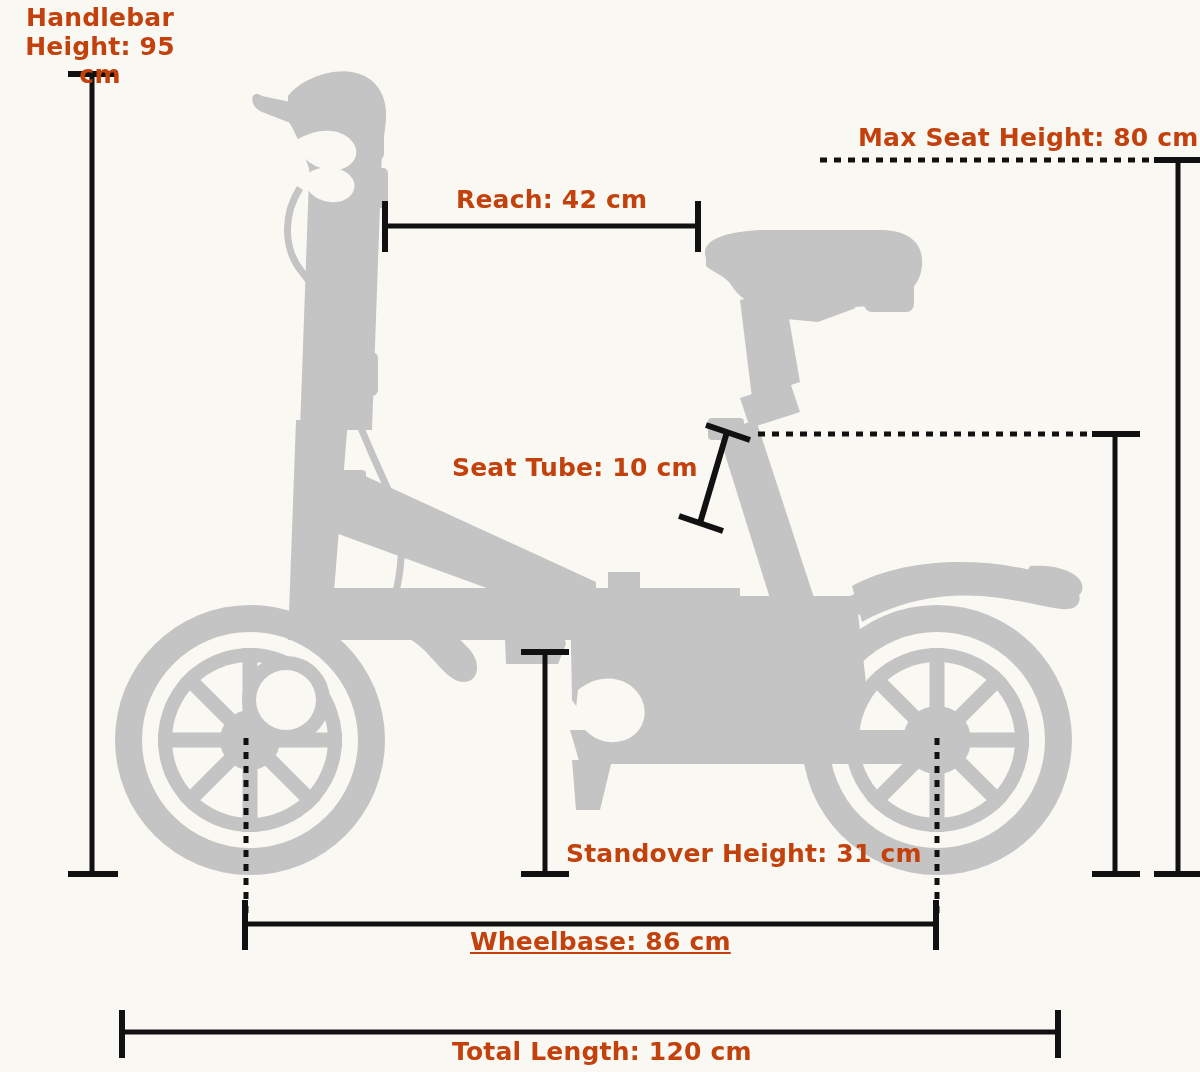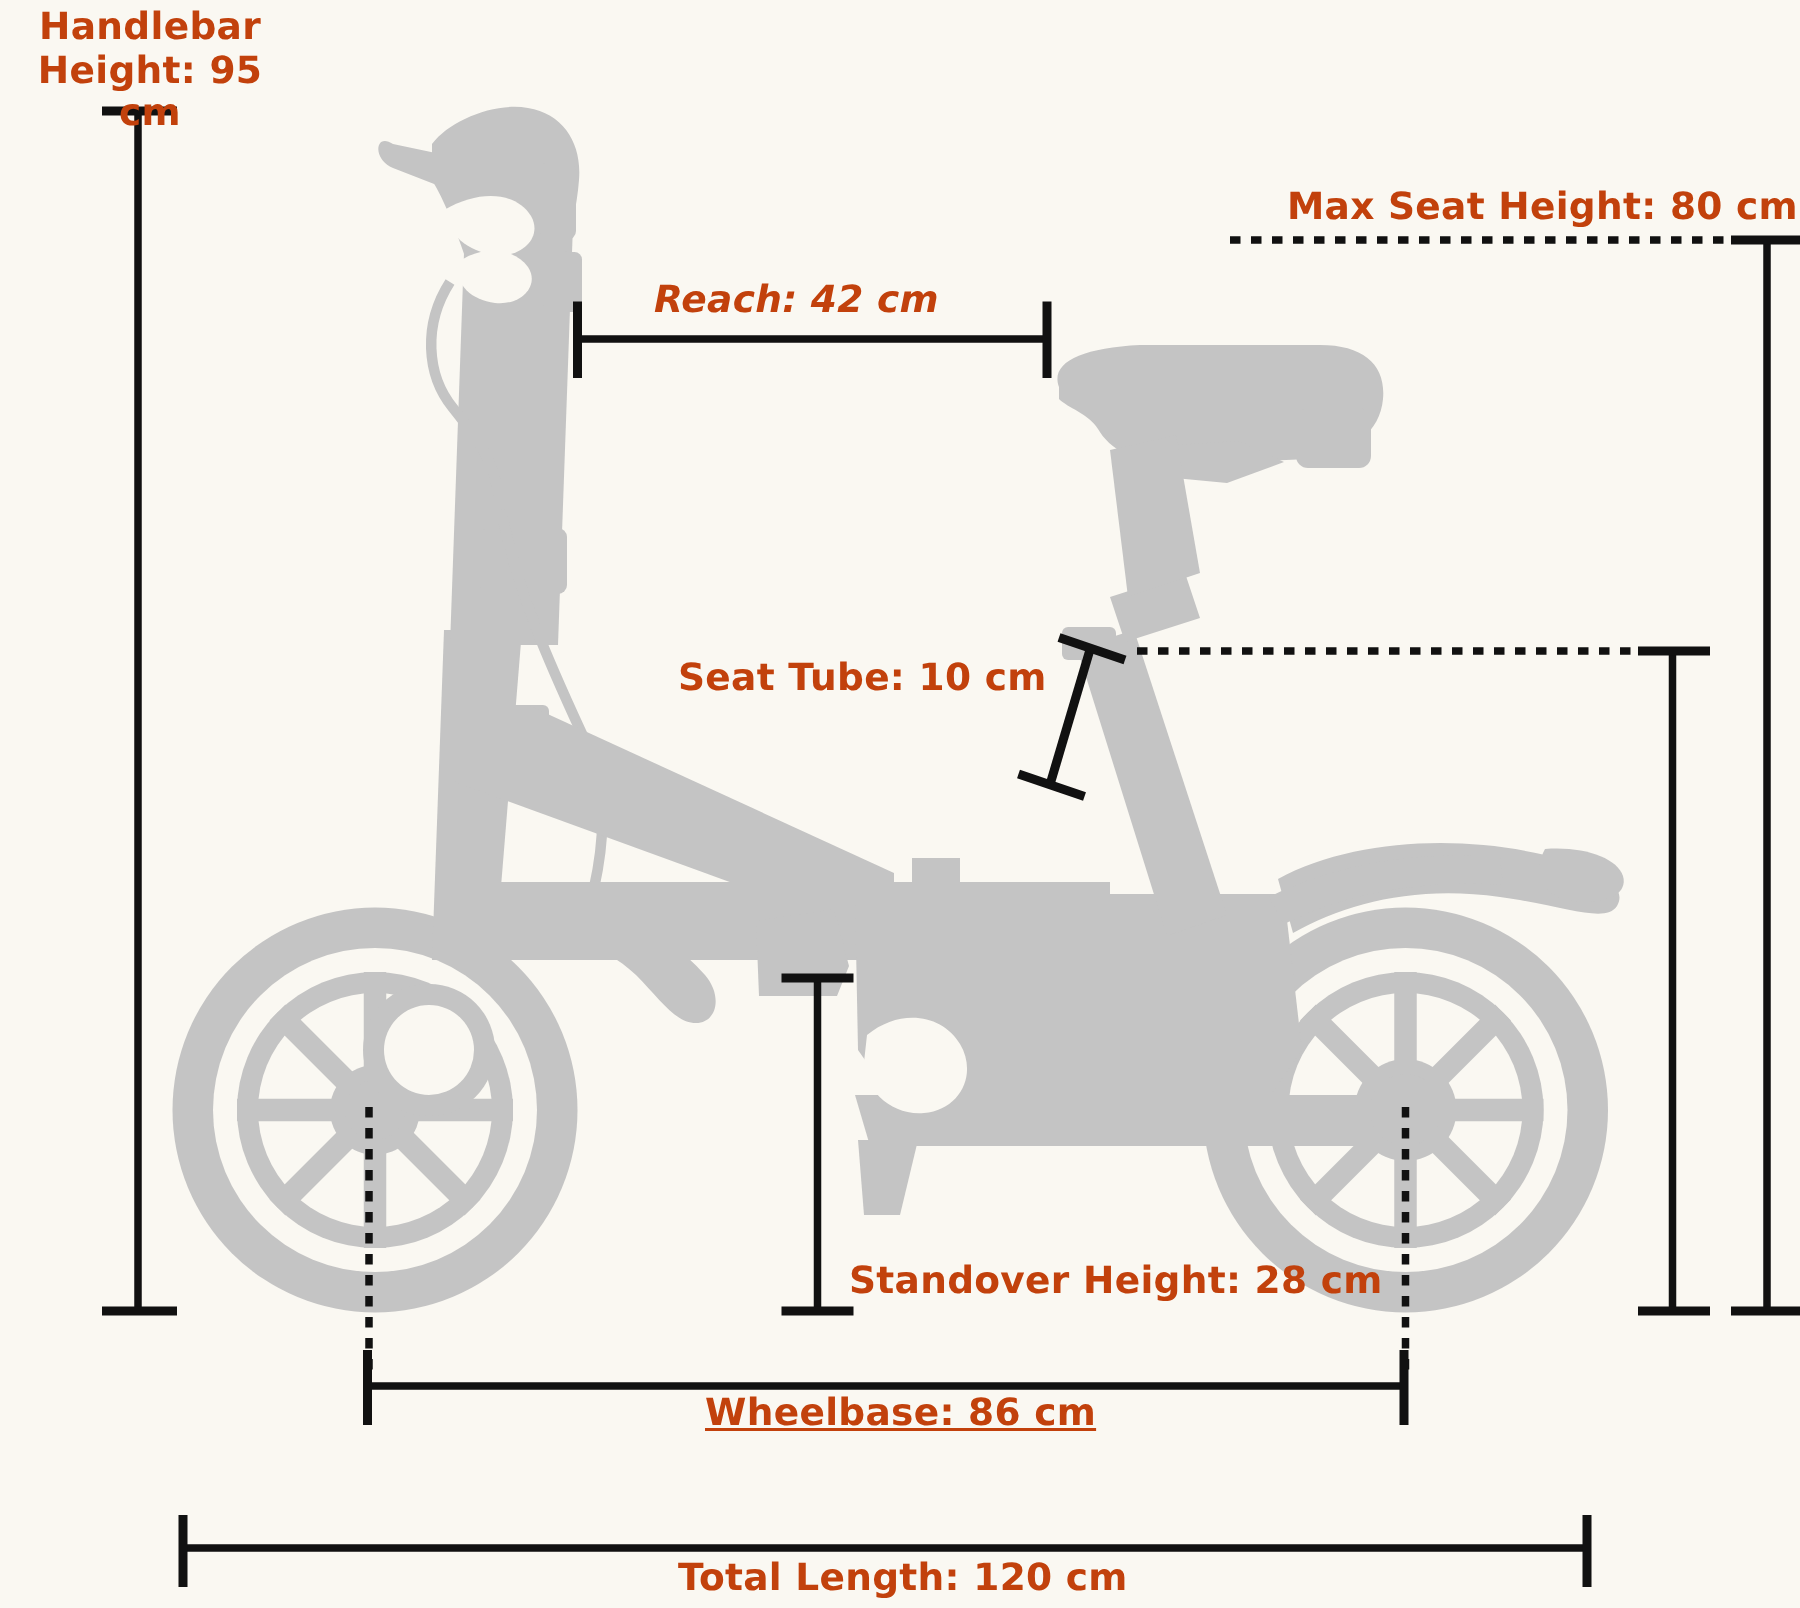--- a/index.html
+++ b/index.html
@@ -36,23 +36,23 @@
     font-family: "DejaVu Sans", "Liberation Sans", sans-serif;
   }
   #label-handlebar-height {
     left: 2px;
     top: 4px;
     text-align: center;
     width: 196px;
     white-space: pre-line;
   }
   #label-max-seat-height { left: 858px; top: 124px; text-align: right; }
-  #label-reach          { left: 436px; top: 186px; font-style: italic; }
+  #label-reach          { left: 456px; top: 186px; }
   #label-min-seat-height{ left: 800px; top: 394px; }
-  #label-seat-tube      { left: 452px; top: 438px; }
+  #label-seat-tube      { left: 452px; top: 454px; }
   #label-standover      { left: 566px; top: 840px; }
   #label-wheelbase      { left: 470px; top: 928px; text-decoration: underline; }
   #label-total-length   { left: 452px; top: 1038px; }
 </style>
 </head>
 <body>
 
 <div id="diagram-root">
 
   <svg id="diagram-svg" viewBox="0 0 1200 1072" xmlns="http://www.w3.org/2000/svg">
@@ -222,19 +222,19 @@
   <div class="dim-label" id="label-handlebar-height">Handlebar
 Height: 95 cm</div>
 
   <div class="dim-label" id="label-max-seat-height">Max Seat Height: 80 cm</div>
 
   <div class="dim-label" id="label-reach">Reach: 42 cm</div>
 
 
   <div class="dim-label" id="label-seat-tube">Seat Tube: 10 cm</div>
 
-  <div class="dim-label" id="label-standover">Standover Height: 28 cm</div>
+  <div class="dim-label" id="label-standover">Standover Height: 31 cm</div>
 
   <div class="dim-label" id="label-wheelbase">Wheelbase: 86 cm</div>
 
   <div class="dim-label" id="label-total-length">Total Length: 120 cm</div>
 
 </div>
 
 </body></html>

